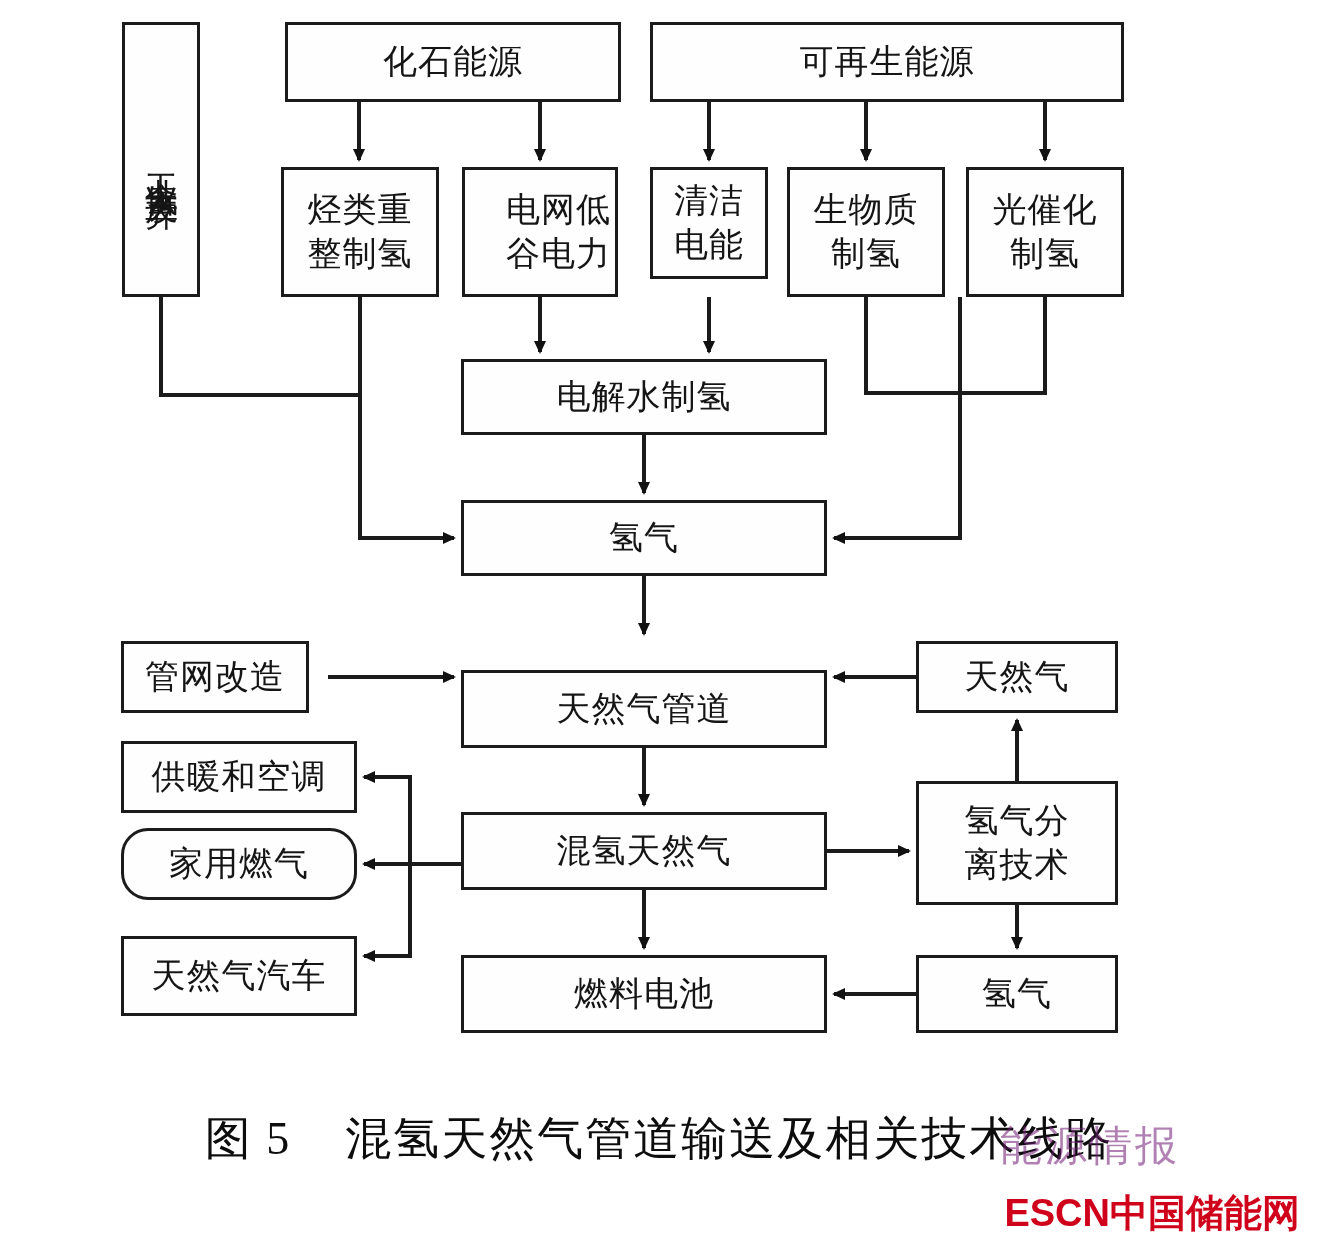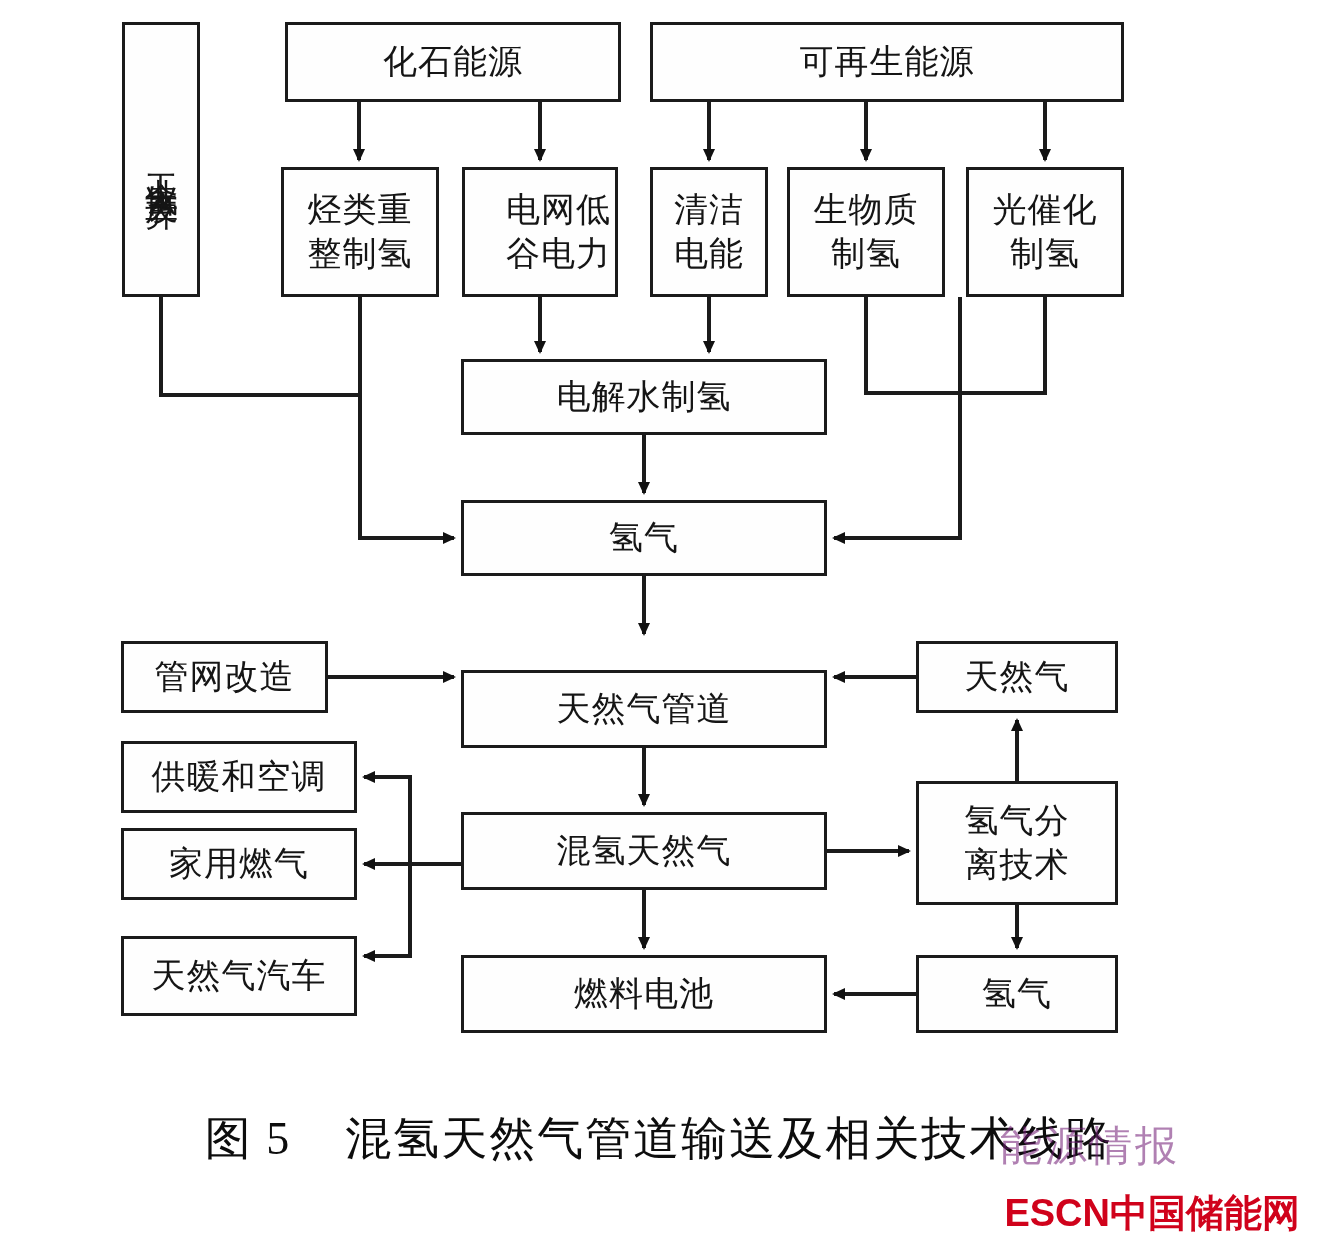--- a/index.html
+++ b/index.html
@@ -33,34 +33,34 @@
   }
   .node.two-line{line-height:1.3;}
 
   
   #n-industrial{left:122px;top:22px;width:78px;height:275px;}
   #n-fossil    {left:285px;top:22px;width:336px;height:80px;}
   #n-renew     {left:650px;top:22px;width:474px;height:80px;}
 
   #n-reform    {left:281px;top:167px;width:158px;height:130px;}
   #n-gridlow   {left:462px;top:167px;width:156px;height:130px;justify-content:flex-end;}
-  #n-cleanelec {left:650px;top:167px;width:118px;height:130px;text-align:center;}
+  #n-cleanelec {left:650px;top:167px;width:118px;height:112px;text-align:center;}
   #n-biomass   {left:787px;top:167px;width:158px;height:130px;}
   #n-photocat  {left:966px;top:167px;width:158px;height:130px;}
 
   #n-electro   {left:461px;top:359px;width:366px;height:76px;}
   #n-h2main    {left:461px;top:500px;width:366px;height:76px;}
 
-  #n-pipereno  {left:121px;top:641px;width:207px;height:72px;}
+  #n-pipereno  {left:121px;top:641px;width:188px;height:72px;}
   #n-ngpipe    {left:461px;top:641px;width:366px;height:78px;margin-top:29px;}
   #n-natgas    {left:916px;top:641px;width:202px;height:72px;}
 
   #n-hvac      {left:121px;top:741px;width:236px;height:72px;}
   #n-household {121px;}
-  #n-household {left:121px;top:828px;width:236px;height:72px;}
+  #n-household {left:121px;top:828px;width:236px;height:72px;border-radius:27px;}
   #n-ngvehicle {left:121px;top:916px;width:236px;height:80px;margin-top:20px;}
 
   #n-blend     {left:461px;top:812px;width:366px;height:78px;}
   #n-sep       {left:916px;top:781px;width:202px;height:124px;}
 
   #n-fuelcell  {left:461px;top:955px;width:366px;height:78px;}
   #n-h2right   {left:916px;top:955px;width:202px;height:78px;}
 
   
   #caption{

